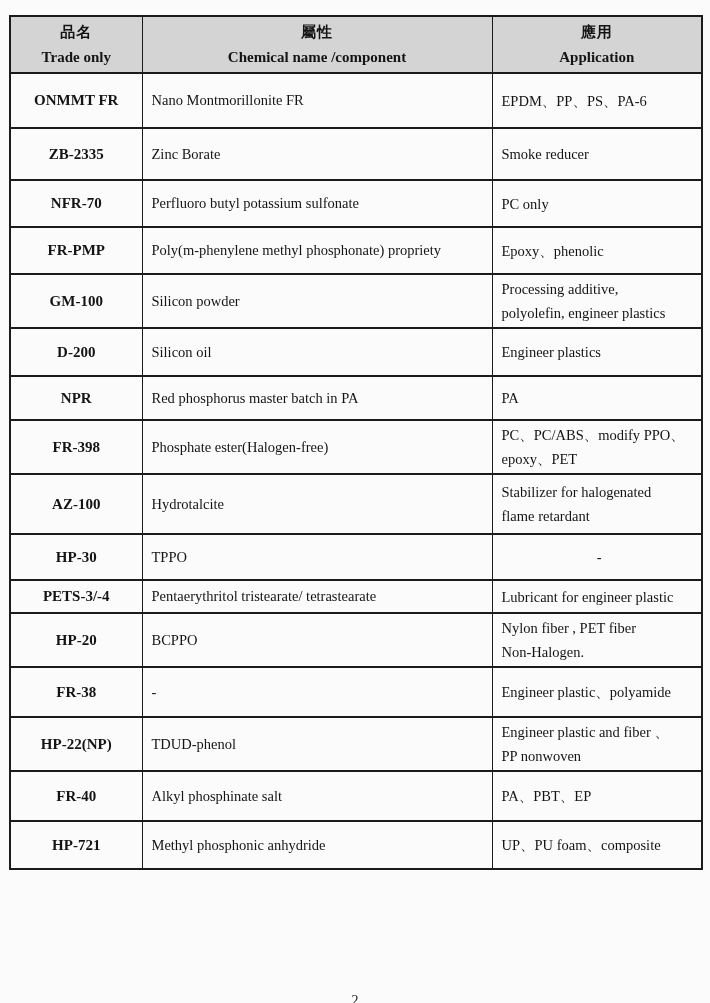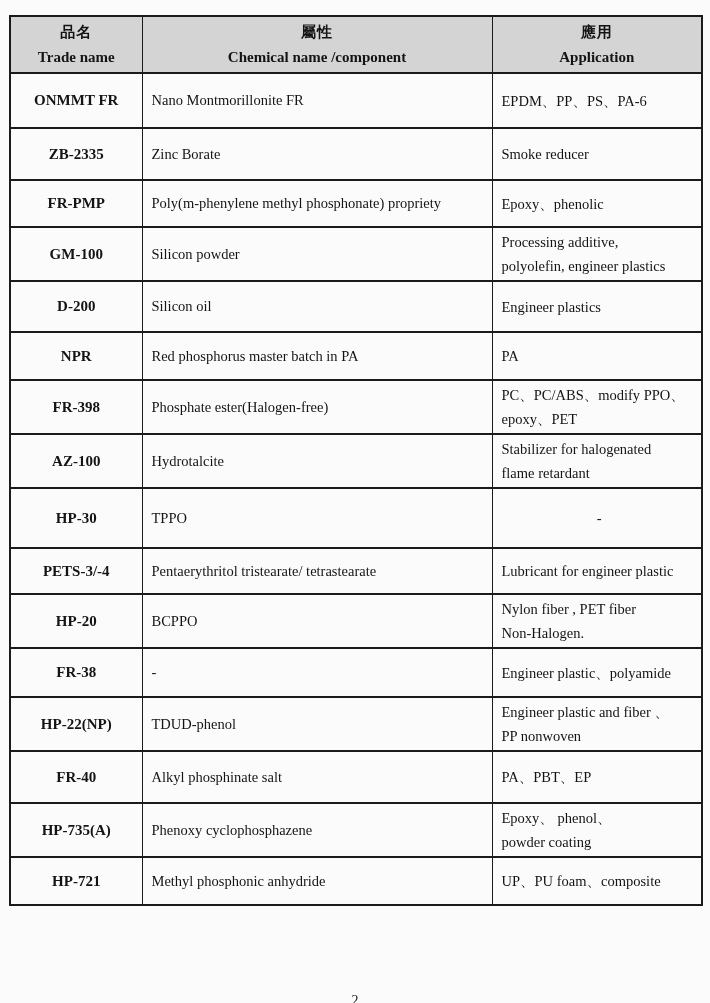--- a/index.html
+++ b/index.html
@@ -95,21 +95,21 @@
   <table class="products">
     <colgroup>
       <col class="c1">
         <col class="c2">
         <col class="c3">
     </colgroup>
     <thead>
       <tr>
         <th>
           <div class="h-zh">品名</div>
-          <div class="h-en">Trade name</div>
+          <div class="h-en">Trade only</div>
         </th>
         <th>
           <div class="h-zh">屬性</div>
           <div class="h-en">Chemical name /component</div>
         </th>
         <th>
           <div class="h-zh">應用</div>
           <div class="h-en">Application</div>
         </th>
       </tr>
@@ -119,20 +119,25 @@
       <td class="c-trade">ONMMT FR</td>
       <td class="c-chem">Nano Montmorillonite FR</td>
       <td class="c-app">EPDM、PP、PS、PA-6</td>
     </tr>
         <tr>
       <td class="c-trade">ZB-2335</td>
       <td class="c-chem">Zinc Borate</td>
       <td class="c-app">Smoke reducer</td>
     </tr>
         <tr>
+      <td class="c-trade">NFR-70</td>
+      <td class="c-chem">Perfluoro butyl potassium sulfonate</td>
+      <td class="c-app">PC only</td>
+    </tr>
+        <tr>
       <td class="c-trade">FR-PMP</td>
       <td class="c-chem">Poly(m-phenylene methyl phosphonate) propriety</td>
       <td class="c-app">Epoxy、phenolic</td>
     </tr>
         <tr>
       <td class="c-trade">GM-100</td>
       <td class="c-chem">Silicon powder</td>
       <td class="c-app">Processing additive,
 polyolefin, engineer plastics</td>
     </tr>
@@ -184,26 +189,20 @@
       <td class="c-chem">TDUD-phenol</td>
       <td class="c-app">Engineer plastic and fiber 、
 PP nonwoven</td>
     </tr>
         <tr>
       <td class="c-trade">FR-40</td>
       <td class="c-chem">Alkyl phosphinate salt</td>
       <td class="c-app">PA、PBT、EP</td>
     </tr>
         <tr>
-      <td class="c-trade">HP-735(A)</td>
-      <td class="c-chem">Phenoxy cyclophosphazene</td>
-      <td class="c-app">Epoxy、 phenol、
-powder coating</td>
-    </tr>
-        <tr>
       <td class="c-trade">HP-721</td>
       <td class="c-chem">Methyl phosphonic anhydride</td>
       <td class="c-app">UP、PU foam、composite</td>
     </tr>
       </tbody>
   </table>
 
   <div class="page-number">2</div>
 
 </div>

